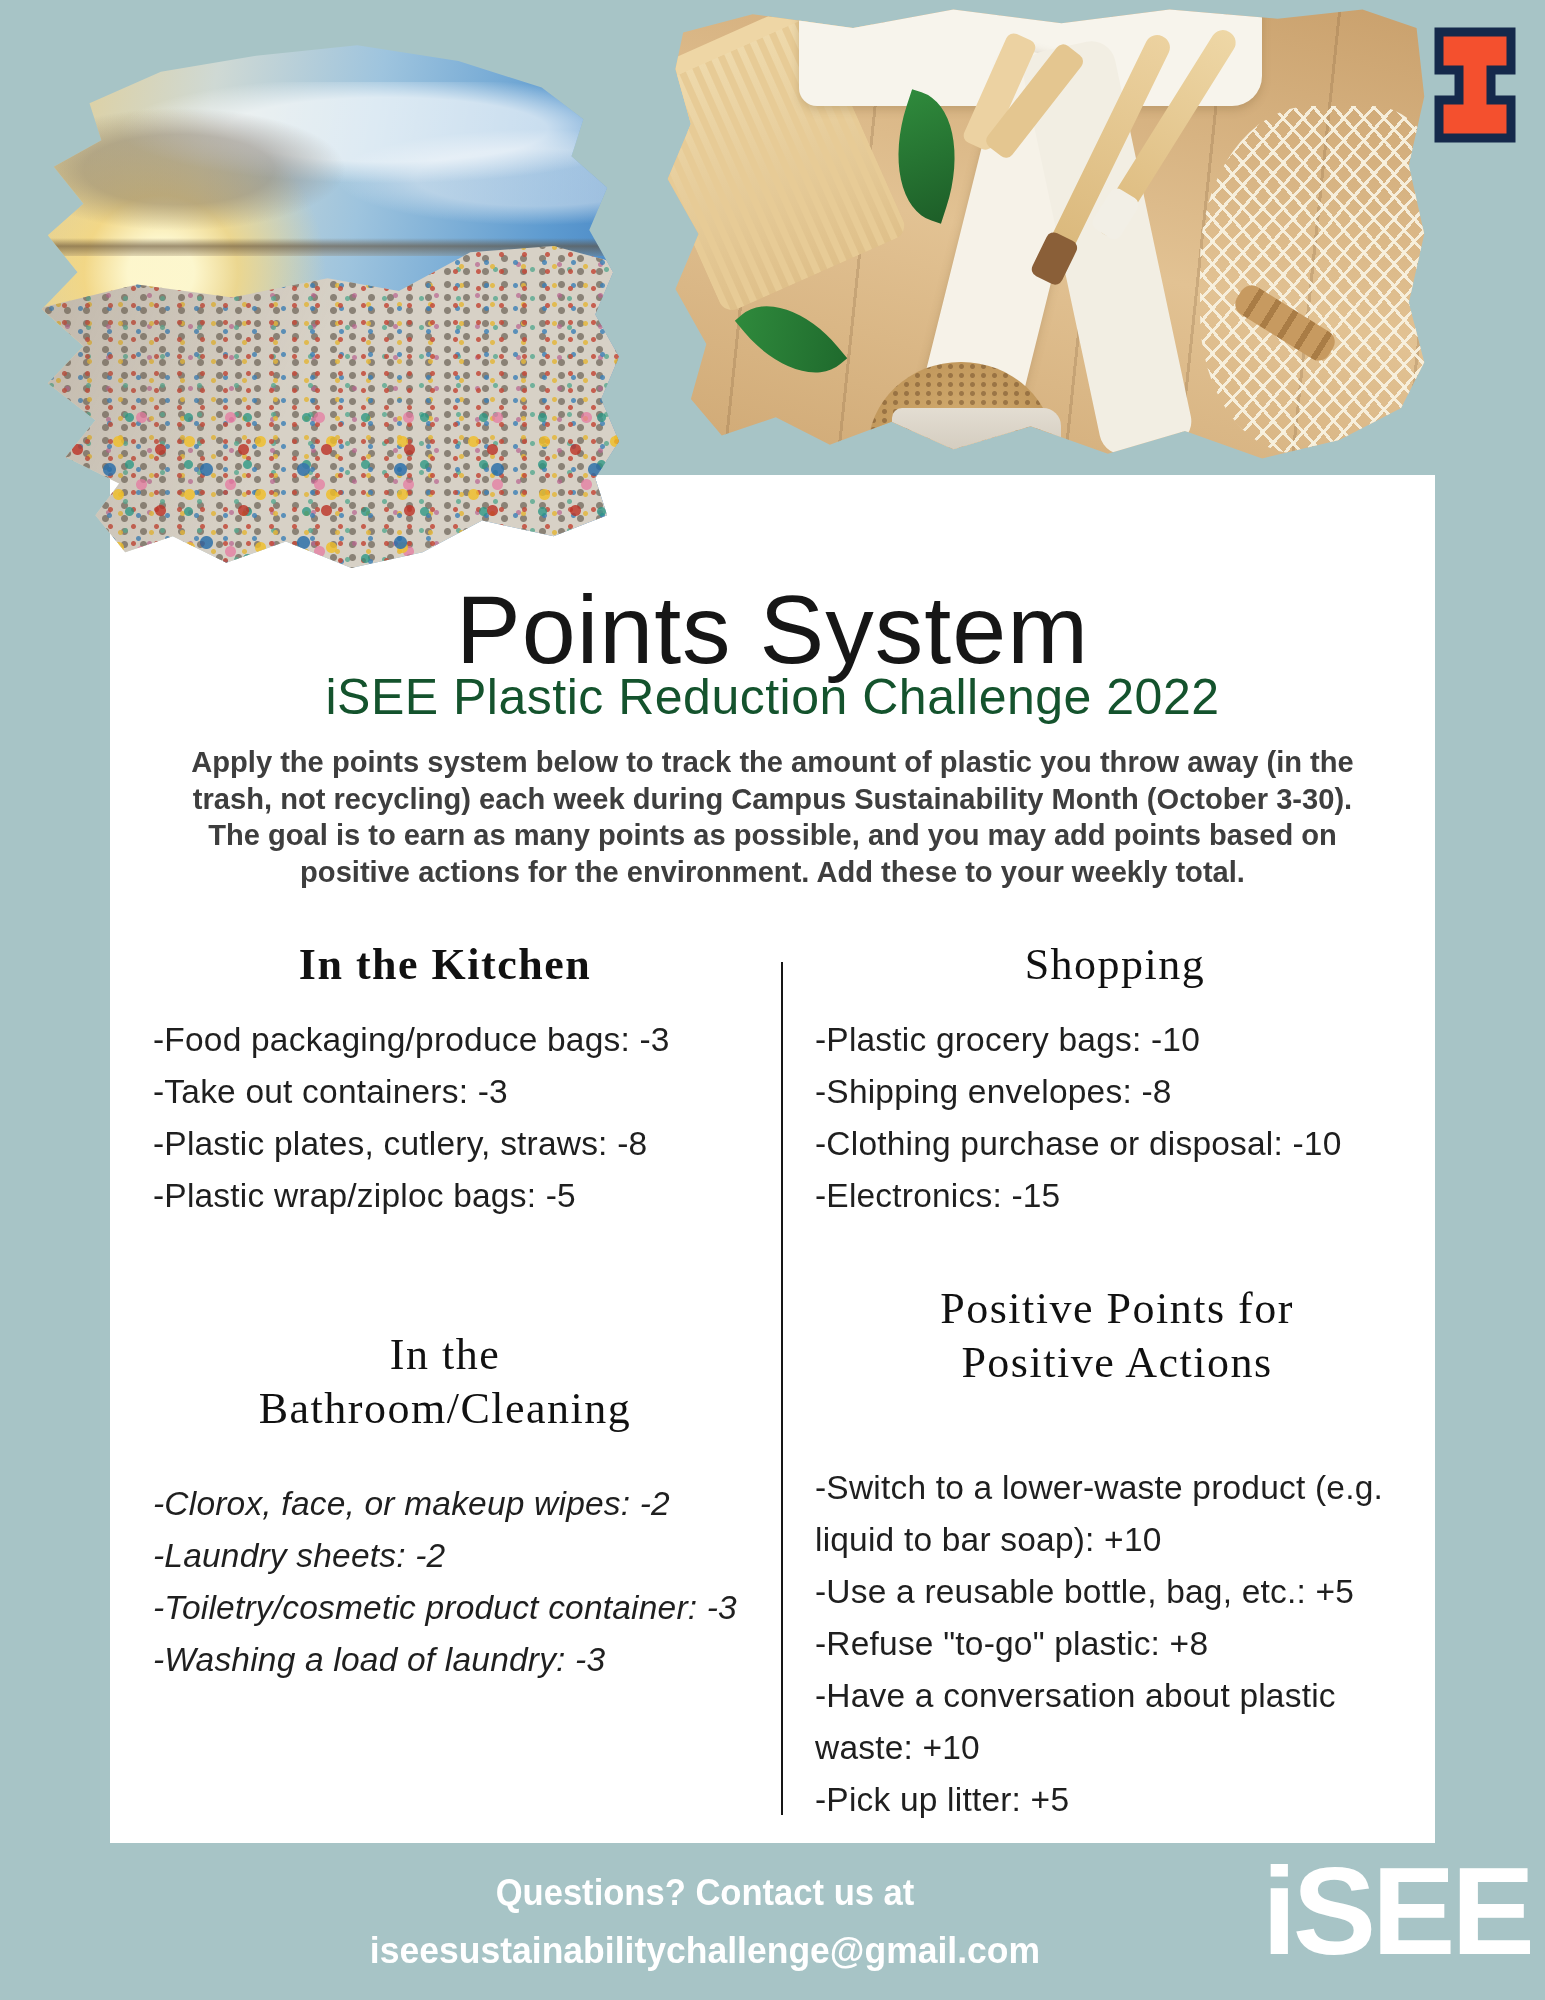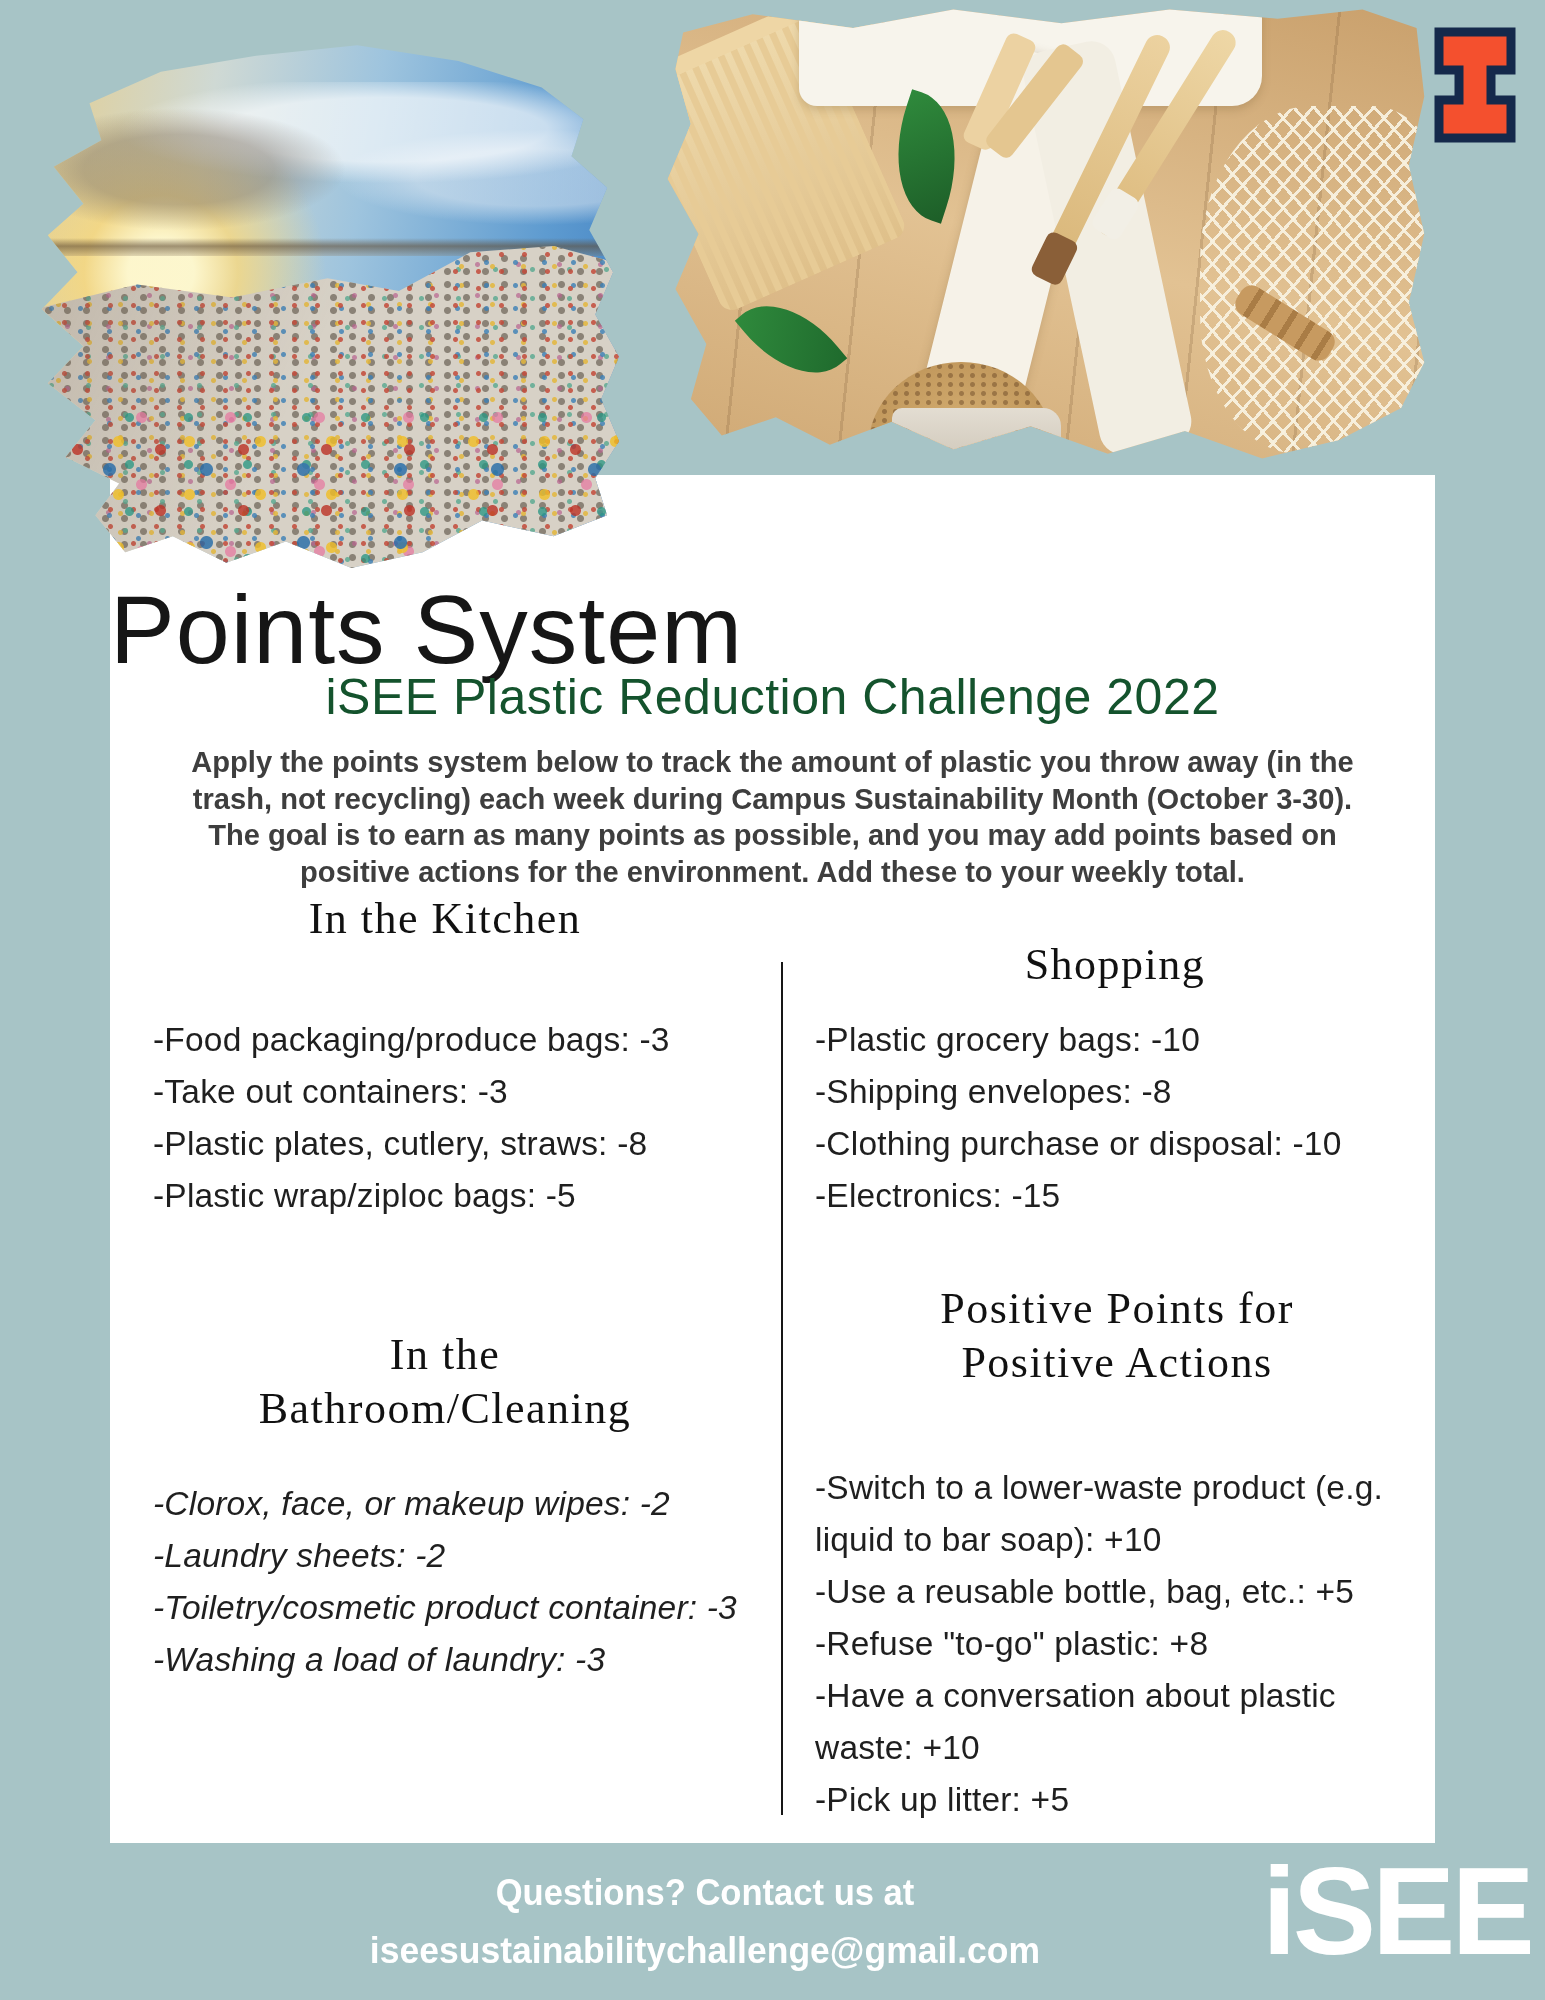--- a/index.html
+++ b/index.html
@@ -100,39 +100,39 @@
     background-size:11px 9px,100% 100%;
   }
   .dipper{left:74%;top:66%;width:14%;height:7%;transform:rotate(32deg);background:repeating-linear-gradient(90deg,#c79a60 0 14px,#a97c45 14px 20px);border-radius:12px;}
   .carton{left:30%;top:88%;width:22%;height:16%;background:linear-gradient(#e3ddd2,#c9c1b2);border-radius:10px 18px 6px 12px;}
   
   .block-i{position:absolute;left:1433px;top:26px;width:84px;height:118px;}
   
   .title{
     position:absolute;left:110px;top:578px;width:1325px;
     font-size:97px;font-weight:300;letter-spacing:1px;line-height:1.08;
-    color:#161616;
+    text-align:center;color:#161616;
   }
   .subtitle{
     position:absolute;left:110px;top:668px;width:1325px;
     font-size:50px;font-weight:300;letter-spacing:.5px;
     text-align:center;color:#14532d;
   }
   .intro{
     position:absolute;left:170px;top:744px;width:1205px;
     font-size:30px;font-weight:bold;line-height:36.5px;
     text-align:center;color:#3e3e3e;
     transform:scaleX(.97);transform-origin:50% 0;
   }
   .heading{
     font-family:"Liberation Serif",serif;
     font-size:44px;line-height:54px;letter-spacing:1.5px;
     text-align:center;color:#111111;
   }
-  .h-kitchen{position:absolute;left:130px;top:892px;width:630px;}
+  .h-kitchen{position:absolute;left:130px;top:938px;width:630px;font-weight:bold;}
   .h-shopping{position:absolute;left:800px;top:938px;width:630px;}
   .h-bathroom{position:absolute;left:130px;top:1328px;width:630px;}
   .h-positive{position:absolute;left:822px;top:1282px;width:590px;}
   .list{
     font-size:33.5px;line-height:52px;font-weight:300;color:#1f1f1f;
     letter-spacing:.2px;
   }
   .list-kitchen{position:absolute;left:153px;top:1014px;width:600px;}
   .list-shopping{position:absolutel;left:815px;top:1014px;width:622px;}
   .list-shopping{position:absolute;}

